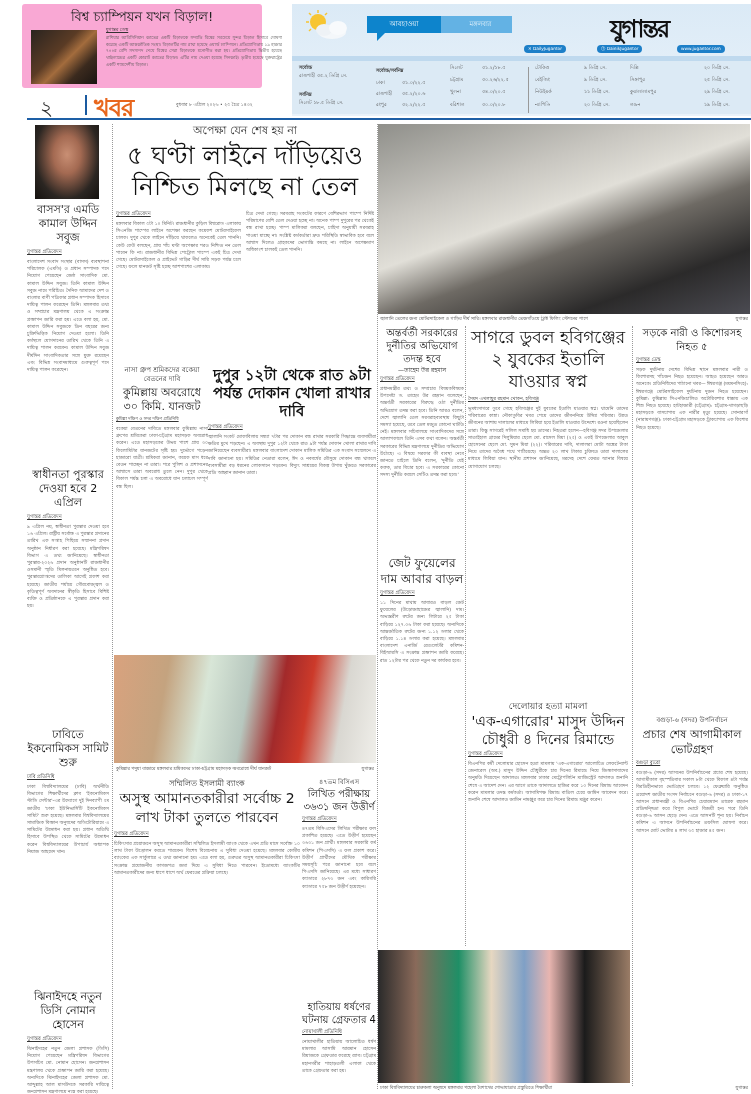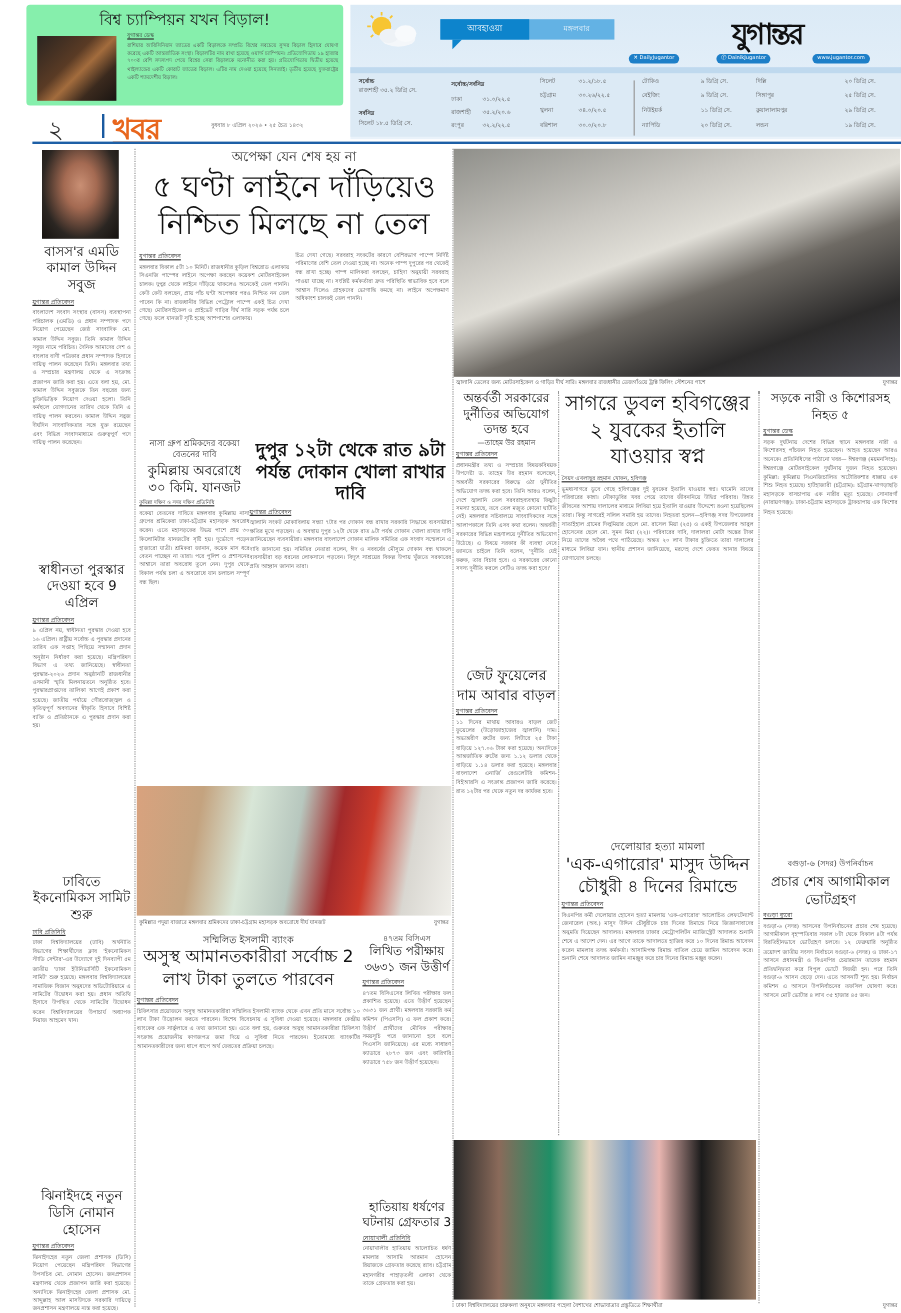--- a/index.html
+++ b/index.html
@@ -6,21 +6,21 @@
   html,body{width:751px;height:1094px;background:#fff;overflow:hidden;}
   body{font-family:"DejaVu Sans",sans-serif;color:#222;position:relative;}
   .abs{position:absolute;}
   .body-text{font-family:"DejaVu Serif",serif;font-size:4.6px;line-height:7.2px;color:#555;text-align:justify;overflow:hidden;}
   .byline{font-family:"DejaVu Sans",sans-serif;font-size:5px;color:#333;text-decoration:underline;margin-bottom:2px;display:block;}
   .hl{font-family:"DejaVu Sans",sans-serif;color:#111;text-align:center;font-weight:normal;}
   .kicker{font-family:"DejaVu Sans",sans-serif;color:#333;text-align:center;}
   .caption{font-family:"DejaVu Sans",sans-serif;font-size:4.5px;color:#444;display:flex;justify-content:space-between;}
   .vrule{position:absolute;width:0;border-left:1px dotted #999;}
   
-  .topbox{left:22px;top:4px;width:264px;height:84px;background:#86efac;border-radius:3px;}
+  .topbox{left:22px;top:4px;width:240px;height:84px;background:#f9a8d4;border-radius:3px;}
   .topbox .title{position:absolute;left:0;top:3px;width:100%;text-align:center;font-size:13px;color:#222;}
   .cat-img{position:absolute;left:9px;top:26px;width:66px;height:54px;background:linear-gradient(135deg,#2a2420 0%,#5a3b25 40%,#a36c3d 55%,#3b2a1e 75%,#1a1512 100%);}
   .topbox .byl{position:absolute;left:84px;top:23px;font-size:4.5px;color:#333;text-decoration:underline;}
   .topbox .txt{position:absolute;left:84px;top:31px;width:176px;height:50px;font-size:4.2px;line-height:6.7px;color:#555;text-align:justify;overflow:hidden;font-family:"DejaVu Serif",serif;}
   .pagebar{left:22px;top:93px;width:356px;height:24px;}
   .pagenum{position:absolute;left:18px;top:0px;font-size:20px;color:#333;}
   .pagesep{position:absolute;left:63px;top:2px;width:2px;height:20px;background:#1a5aa0;}
   .section{position:absolute;left:72px;top:-4px;font-size:24px;font-weight:bold;color:#e8661d;letter-spacing:-1px;text-decoration:underline;}
   .dateline{position:absolute;left:154px;top:8px;font-size:4.6px;color:#555;}
   .blueline{left:27px;top:118px;width:724px;height:2px;background:#1d5fa6;}
@@ -132,21 +132,21 @@
 
 <div class="abs photo-author"></div>
 
 <div class="abs" style="left:27px;top:203px;width:82px;">
   <div class="hl" style="font-size:11px;line-height:14px;">বাসস'র এমডি কামাল উদ্দিন সবুজ</div>
   <span class="byline" style="margin-top:3px;">যুগান্তর প্রতিবেদন</span>
   <div class="body-text" style="height:220px;">বাংলাদেশ সংবাদ সংস্থার (বাসস) ব্যবস্থাপনা পরিচালক (এমডি) ও প্রধান সম্পাদক পদে নিয়োগ পেয়েছেন জেষ্ঠ সাংবাদিক মো. কামাল উদ্দিন সবুজ। তিনি কামাল উদ্দিন সবুজ নামে পরিচিত। দৈনিক আমাদের দেশ ও বাংলার বাণী পত্রিকার প্রধান সম্পাদক হিসাবে দায়িত্ব পালন করেছেন তিনি। মঙ্গলবার তথ্য ও সম্প্রচার মন্ত্রণালয় থেকে এ সংক্রান্ত প্রজ্ঞাপন জারি করা হয়। এতে বলা হয়, মো. কামাল উদ্দিন সবুজকে তিন বছরের জন্য চুক্তিভিত্তিক নিয়োগ দেওয়া হলো। তিনি কর্মস্থলে যোগদানের তারিখ থেকে তিনি এ দায়িত্ব পালন করবেন। কামাল উদ্দিন সবুজ দীর্ঘদিন সাংবাদিকতার সঙ্গে যুক্ত রয়েছেন এবং বিভিন্ন সংবাদমাধ্যমে গুরুত্বপূর্ণ পদে দায়িত্ব পালন করেছেন।</div>
 </div>
 
 <div class="abs" style="left:27px;top:468px;width:82px;">
-  <div class="hl" style="font-size:11px;line-height:14px;">স্বাধীনতা পুরস্কার দেওয়া হবে 9 এপ্রিল</div>
+  <div class="hl" style="font-size:11px;line-height:14px;">স্বাধীনতা পুরস্কার দেওয়া হবে 2 এপ্রিল</div>
   <span class="byline" style="margin-top:3px;">যুগান্তর প্রতিবেদন</span>
   <div class="body-text" style="height:225px;">৯ এপ্রিল নয়, স্বাধীনতা পুরস্কার দেওয়া হবে ১৬ এপ্রিল। রাষ্ট্রীয় সর্বোচ্চ এ পুরস্কার প্রদানের তারিখ এক সপ্তাহ পিছিয়ে সম্মাননা প্রদান অনুষ্ঠান নির্ধারণ করা হয়েছে। মন্ত্রিপরিষদ বিভাগ এ তথ্য জানিয়েছে। স্বাধীনতা পুরস্কার-২০২৬ প্রদান অনুষ্ঠানটি রাজধানীর ওসমানী স্মৃতি মিলনায়তনে অনুষ্ঠিত হবে। পুরস্কারপ্রাপ্তদের তালিকা আগেই প্রকাশ করা হয়েছে। জাতীয় পর্যায়ে গৌরবোজ্জ্বল ও কৃতিত্বপূর্ণ অবদানের স্বীকৃতি হিসাবে বিশিষ্ট ব্যক্তি ও প্রতিষ্ঠানকে এ পুরস্কার প্রদান করা হয়।</div>
 </div>
 
 <div class="abs" style="left:27px;top:728px;width:82px;">
   <div class="hl" style="font-size:11px;line-height:14px;">ঢাবিতে ইকনোমিকস সামিট শুরু</div>
   <span class="byline" style="margin-top:3px;">ঢাবি প্রতিনিধি</span>
   <div class="body-text" style="height:220px;">ঢাকা বিশ্ববিদ্যালয়ের (ঢাবি) অর্থনীতি বিভাগের শিক্ষার্থীদের ক্লাব 'ইকনোমিকস স্টাডি সেন্টার'-এর উদ্যোগে দুই দিনব্যাপী ৫ম জাতীয় 'ঢাকা ইউনিভার্সিটি ইকনোমিকস সামিট' শুরু হয়েছে। মঙ্গলবার বিশ্ববিদ্যালয়ের সামাজিক বিজ্ঞান অনুষদের অডিটোরিয়ামে এ সামিটের উদ্বোধন করা হয়। প্রধান অতিথি হিসাবে উপস্থিত থেকে সামিটের উদ্বোধন করেন বিশ্ববিদ্যালয়ের উপাচার্য অধ্যাপক নিয়াজ আহমেদ খান।</div>
 </div>
 
@@ -197,21 +197,21 @@
 </div>
 
 <div class="abs" style="left:302px;top:778px;width:74px;">
   <div class="kicker" style="font-size:6.5px;line-height:9px;">৪৭তম বিসিএস</div>
   <div class="hl" style="font-size:10px;line-height:13px;">লিখিত পরীক্ষায় ৩৬৩১ জন উত্তীর্ণ</div>
   <span class="byline" style="margin-top:2px;">যুগান্তর প্রতিবেদন</span>
   <div class="body-text" style="height:108px;">৪৭তম বিসিএসের লিখিত পরীক্ষার ফল প্রকাশিত হয়েছে। এতে উত্তীর্ণ হয়েছেন ৩৬৩১ জন প্রার্থী। মঙ্গলবার সরকারি কর্ম কমিশন (পিএসসি) এ ফল প্রকাশ করে। উত্তীর্ণ প্রার্থীদের মৌখিক পরীক্ষার সময়সূচি পরে জানানো হবে বলে পিএসসি জানিয়েছে। এর মধ্যে সাধারণ ক্যাডারে ২৮৭৩ জন এবং কারিগরি ক্যাডারে ৭৫৮ জন উত্তীর্ণ হয়েছেন।</div>
 </div>
 
 <div class="abs" style="left:302px;top:1000px;width:74px;">
-  <div class="hl" style="font-size:10px;line-height:13px;">হাতিয়ায় ধর্ষণের ঘটনায় গ্রেফতার 3</div>
+  <div class="hl" style="font-size:10px;line-height:13px;">হাতিয়ায় ধর্ষণের ঘটনায় গ্রেফতার 4</div>
   <span class="byline" style="margin-top:2px;">নোয়াখালী প্রতিনিধি</span>
   <div class="body-text" style="height:50px;">নোয়াখালীর হাতিয়ায় আলোচিত ধর্ষণ মামলার আসামি আরমান হোসেন রিয়াজকে গ্রেফতার করেছে র‌্যাব। চট্টগ্রাম মহানগরীর পাহাড়তলী এলাকা থেকে তাকে গ্রেফতার করা হয়।</div>
 </div>
 
 <div class="vrule" style="left:377px;top:124px;height:965px;"></div>
 
 <div class="abs pump-photo"></div>
 <div class="abs caption" style="left:380px;top:316px;width:368px;">
   <span>জ্বালানি তেলের জন্য মোটরসাইকেল ও গাড়ির দীর্ঘ সারি। মঙ্গলবার রাজধানীর তেজগাঁওয়ে ট্রাক্ট ফিলিং স্টেশনের পাশে</span>
   <span>যুগান্তর</span>

